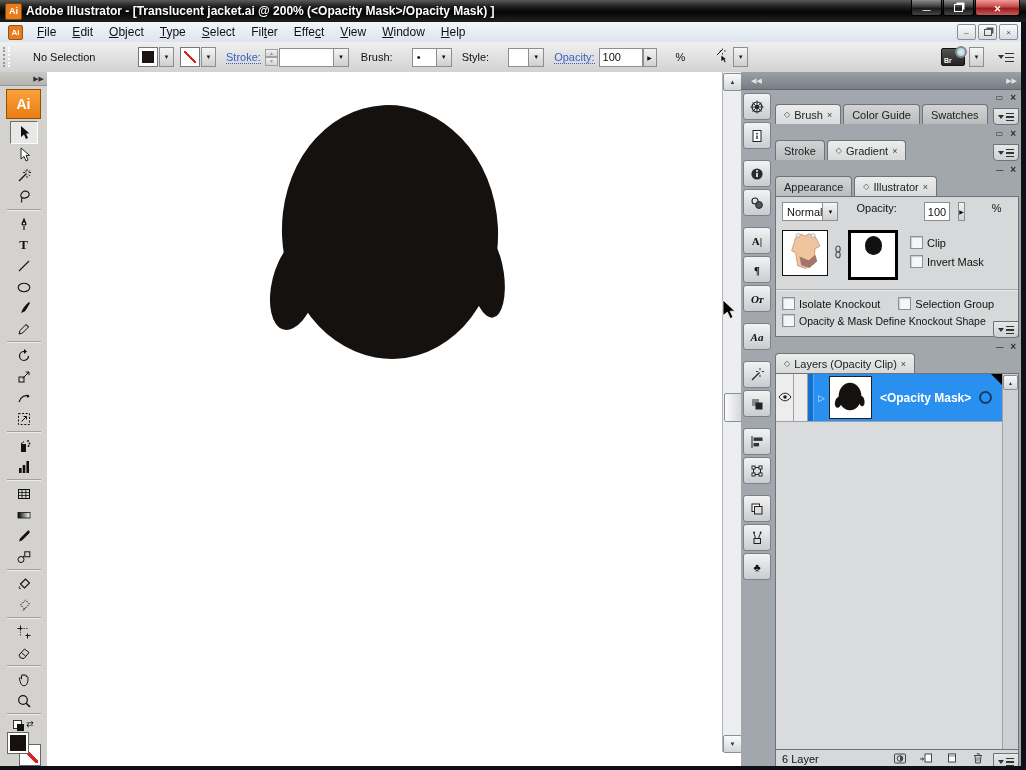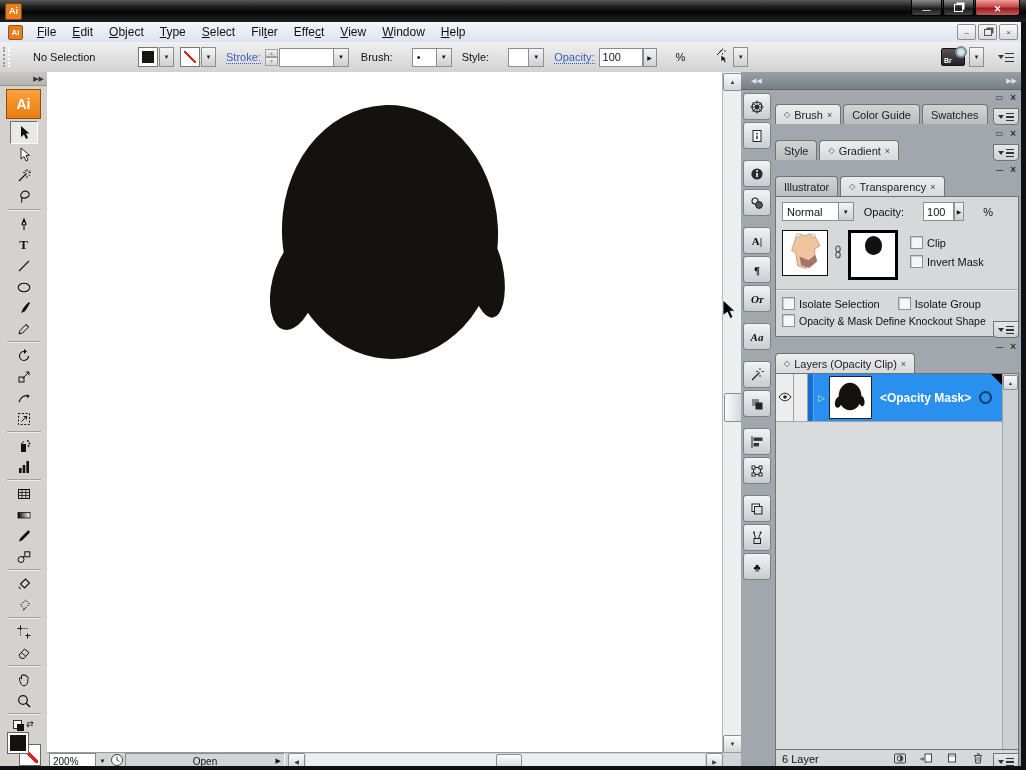--- a/index.html
+++ b/index.html
@@ -149,21 +149,21 @@
   .flap{position:absolute;right:0;bottom:-1px;width:24px;height:15px;border:1px solid #6f7377;
     background:linear-gradient(#e6e7e8,#cfd0d1);border-radius:0 0 4px 4px;
     display:flex;align-items:center;justify-content:center;gap:2px;}
   .flap .tri{width:0;height:0;border-left:3px solid transparent;border-right:3px solid transparent;border-top:4px solid #333;}
   .flap .bars{width:8px;height:6px;border-top:1.5px solid #333;border-bottom:1.5px solid #333;
     background:linear-gradient(#0000 40%,#333 40%,#333 60%,#0000 60%);}
   .pbody{border:1px solid #6f7377;background:#d7d8d9;}
 
   
   #transbody{height:141px;padding:5px 6px 0 6px;box-sizing:border-box;}
-  .trow1{display:flex;align-items:center;}
+  .trow1{display:flex;align-items:flex-start;gap:8px;}
   .trow2{display:flex;align-items:flex-start;margin-top:9px;}
   .thumb{width:44px;height:44px;background:#fff;border:1px solid #111;position:relative;}
   .thumb.mask{border:3px solid #000;}
   .blob{position:absolute;left:14px;top:3px;width:17px;height:19px;background:#111;border-radius:50% 50% 48% 48%;}
   .cbrow{display:flex;align-items:center;gap:4px;margin-top:6px;}
   .cbx{width:11px;height:11px;background:#f4f6f8;border:1px solid #8a9096;box-shadow:inset 1px 1px 1px #c6ccd2;}
   .tsep{border-top:1px solid #a9aaab;border-bottom:1px solid #e9eaea;margin:9px -6px 6px -6px;}
   .cbline{display:flex;align-items:center;gap:4px;margin-top:4px;}
 
   
@@ -192,20 +192,21 @@
   .frame-bottom{left:0;top:766px;width:1026px;height:4px;background:#0d1015;}
   #cursor{left:722px;top:300px;}
 </style>
 </head>
 <body>
 
 <div id="app">
 
   <div id="titlebar" class="abs">
     <div class="appicon">Ai</div>
+    <span id="win-title">Adobe Illustrator - [Translucent jacket.ai @ 200% (&lt;Opacity Mask&gt;/Opacity Mask) ]</span>
     <div class="winctl">
       <div class="wbtn min">
           <span class="gl-min"></span>
         </div>
       <div class="wbtn res">
           <span class="gl-res"></span>
         </div>
       <div class="wbtn close">
           <span class="gl-x"></span>
         </div>
@@ -477,40 +478,20 @@
           <ellipse cx="218" cy="177" rx="17" ry="43" transform="rotate(-8 218 177)"></ellipse>
           <ellipse cx="121" cy="134" rx="108" ry="127" transform="rotate(-3 121 134)"></ellipse>
         </g>
       </svg>
     </div>
     <div id="vscroll" class="abs">
       <div class="scbtn">▲</div>
       <div id="vthumb" class="abs"></div>
       <div class="scbtn abs" style="left:0;top:662px;">▼</div>
     </div>
-    <div id="statusrow" class="abs">
-      <div class="zoombox">200%</div>
-      <div class="zdd">▼</div>
-      <div class="clockbtn">
-          <span><svg width="16" height="16" viewBox="0 0 16 16">
-              <circle cx="8" cy="8" r="5.5" fill="#fff" stroke="#444"></circle>
-              <path d="M8 4.5V8l2.5 1.5" stroke="#444" fill="none"></path>
-            </svg></span>
-        </div>
-      <div class="statusbox">
-          <span>Open</span>
-          <span class="sarr">▶</span>
-        </div>
-      <div class="hsc" style="margin-left:3px;">◀</div>
-      <div class="htrack">
-          <div id="hthumb"></div>
-        </div>
-      <div class="hsc">▶</div>
-      <div class="hcorner"></div>
-    </div>
   </div>
 
   <div id="dock" class="abs">
     <div class="dockhead" id="dh-icons">◀◀</div>
     <div class="dockhead" id="dh-panels">▶▶</div>
     <div id="iconcol">
         <div class="dicon">
           <svg width="16" height="16" viewBox="0 0 16 16">
             <circle cx="8" cy="8" r="5" fill="none" stroke="#222" stroke-width="1.2"></circle>
             <circle cx="8" cy="8" r="1.6" fill="none" stroke="#222"></circle>
@@ -628,46 +609,46 @@
           </div>
       </div>
 
       <div class="pgroup">
         <div class="pg-ctl">
             <span class="gl-box"></span>
             <span class="gl-close2"></span>
           </div>
         <div class="tabrow">
             <div class="tab">
-              <span>Style</span>
+              <span>Stroke</span>
             </div>
             <div class="tab active">
               <span class="dmk">◇</span>
               <span>Gradient</span>
               <span class="txk">×</span>
             </div>
           </div>
         <div class="flap">
             <div class="tri"></div>
             <div class="bars"></div>
           </div>
       </div>
 
       <div class="pgroup">
         <div class="pg-ctl">
             <span class="gl-dash"></span>
             <span class="gl-close2"></span>
           </div>
         <div class="tabrow">
             <div class="tab">
-              <span>Illustrator</span>
+              <span>Appearance</span>
             </div>
             <div class="tab active">
               <span class="dmk">◇</span>
-              <span>Transparency</span>
+              <span>Illustrator</span>
               <span class="txk">×</span>
             </div>
           </div>
         <div class="flap">
             <div class="tri"></div>
             <div class="bars"></div>
           </div>
         <div class="pbody" id="transbody">
           <div class="trow1">
             <div class="combo" style="width:93px;">
@@ -702,23 +683,23 @@
                 </div>
               <div class="cbrow">
                   <span class="cbx"></span>
                   <span>Invert Mask</span>
                 </div>
             </div>
           </div>
           <div class="tsep"></div>
           <div class="cbline">
             <span class="cbx"></span>
-              <span>Isolate Selection</span>
+              <span>Isolate Knockout</span>
             <span class="cbx" style="margin-left:14px;"></span>
-              <span>Isolate Group</span>
+              <span>Selection Group</span>
           </div>
           <div class="cbline" style="font-size:10.5px;">
             <span class="cbx"></span>
               <span>Opacity &amp; Mask Define Knockout Shape</span>
           </div>
         </div>
       </div>
 
       <div class="pgroup" style="flex:1;display:flex;flex-direction:column;">
         <div class="pg-ctl">

